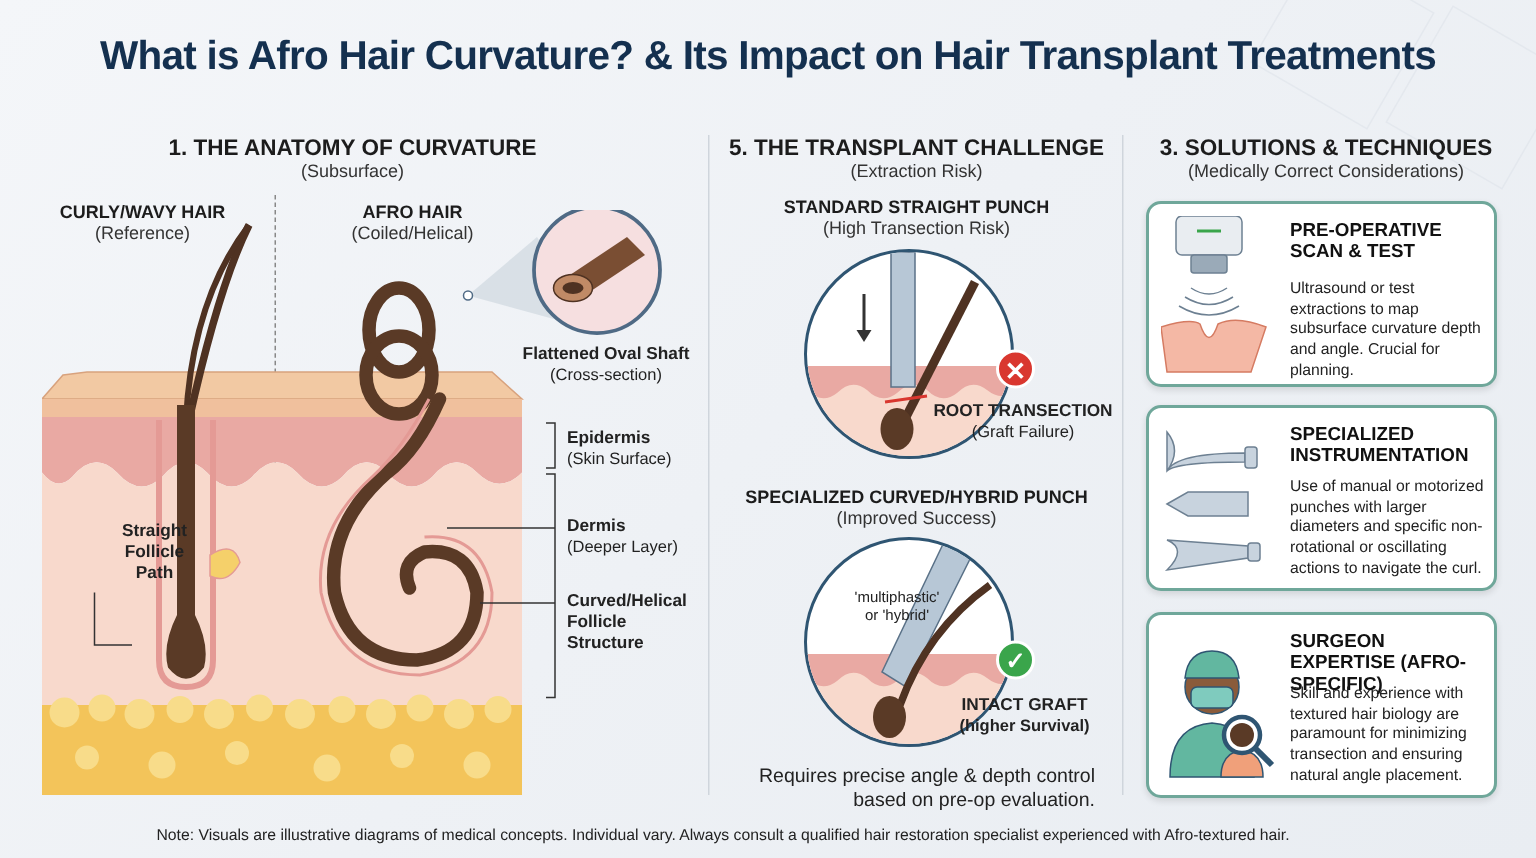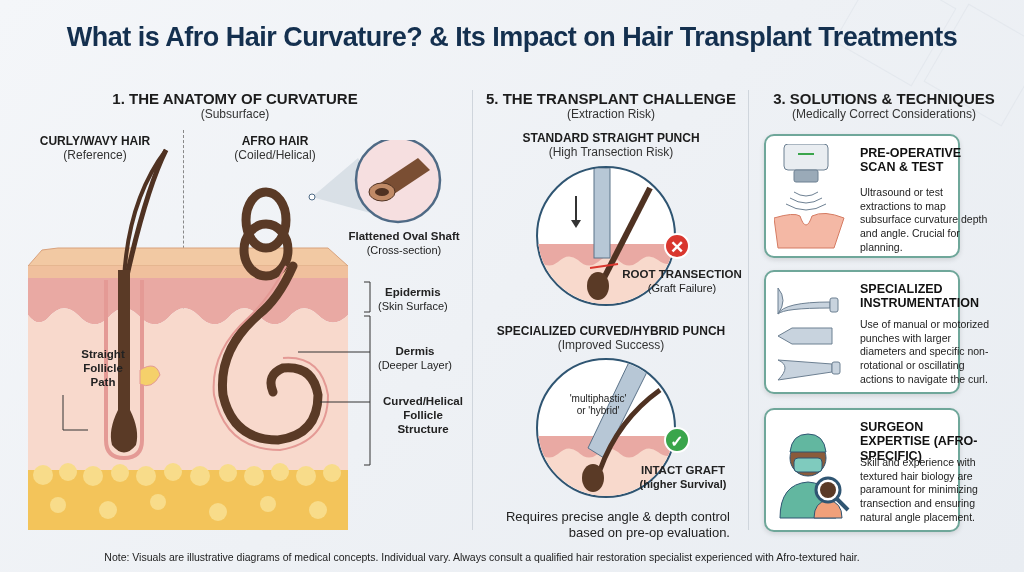--- a/index.html
+++ b/index.html
@@ -3,25 +3,25 @@
 <meta charset="utf-8">
 <style>
   * { box-sizing: border-box; margin: 0; padding: 0; }
   body { width: 1024px; height: 572px; overflow: hidden; font-family: "Liberation Sans", sans-serif; color: #1c1c1c;
     background: linear-gradient(135deg, #f4f6f9 0%, #eef1f5 50%, #e9edf2 100%); position: relative; }
   .title { position: absolute; left: 0; top: 22px; width: 1024px; text-align: center; font-size: 27px; font-weight: bold;
     color: #14304f; letter-spacing: -0.5px; }
   .hex { position: absolute; border: 1px solid #dde3ea; opacity: .6; }
   .sec-h { position: absolute; text-align: center; font-weight: bold; font-size: 15px; color: #1c1c1c; }
   .sec-s { display: block; font-weight: normal; font-size: 12px; color: #333; }
-  .lbl { position: absolute; font-size: 11px; color: #222; line-height: 1.2; text-align: center; }
+  .lbl { position: absolute; font-size: 11px; color: #222; line-height: 1.2; }
   .lbl b { display: block; font-size: 11.5px; }
   .divider { position: absolute; top: 90px; height: 440px; border-left: 1px solid #cfd5dc; }
   .dash { position: absolute; left: 183px; top: 130px; height: 395px; border-left: 1px dashed #888; }
-  .card { position: absolute; left: 764px; width: 196px; background: #fff; border: 2px solid #6fa79a; border-radius: 10px;
+  .card { position: absolute; left: 764px; width: 234px; background: #fff; border: 2px solid #6fa79a; border-radius: 10px;
     box-shadow: 0 2px 5px rgba(0,0,0,.12); }
   .card .ct { position: absolute; left: 94px; top: 10px; width: 135px; font-weight: bold; font-size: 12.5px; line-height: 1.15; color: #111; }
   .card .cd { position: absolute; left: 94px; width: 135px; font-size: 10.5px; line-height: 1.3; color: #222; }
   .card svg { position: absolute; left: 8px; }
   .note { position: absolute; left: 0; top: 551px; width: 964px; text-align: center; font-size: 10.5px; color: #222; }
   .circ { position: absolute; border-radius: 50%; border: 2px solid #2f5572; overflow: hidden; background: #fff; }
 </style>
 </head>
 <body>
 

